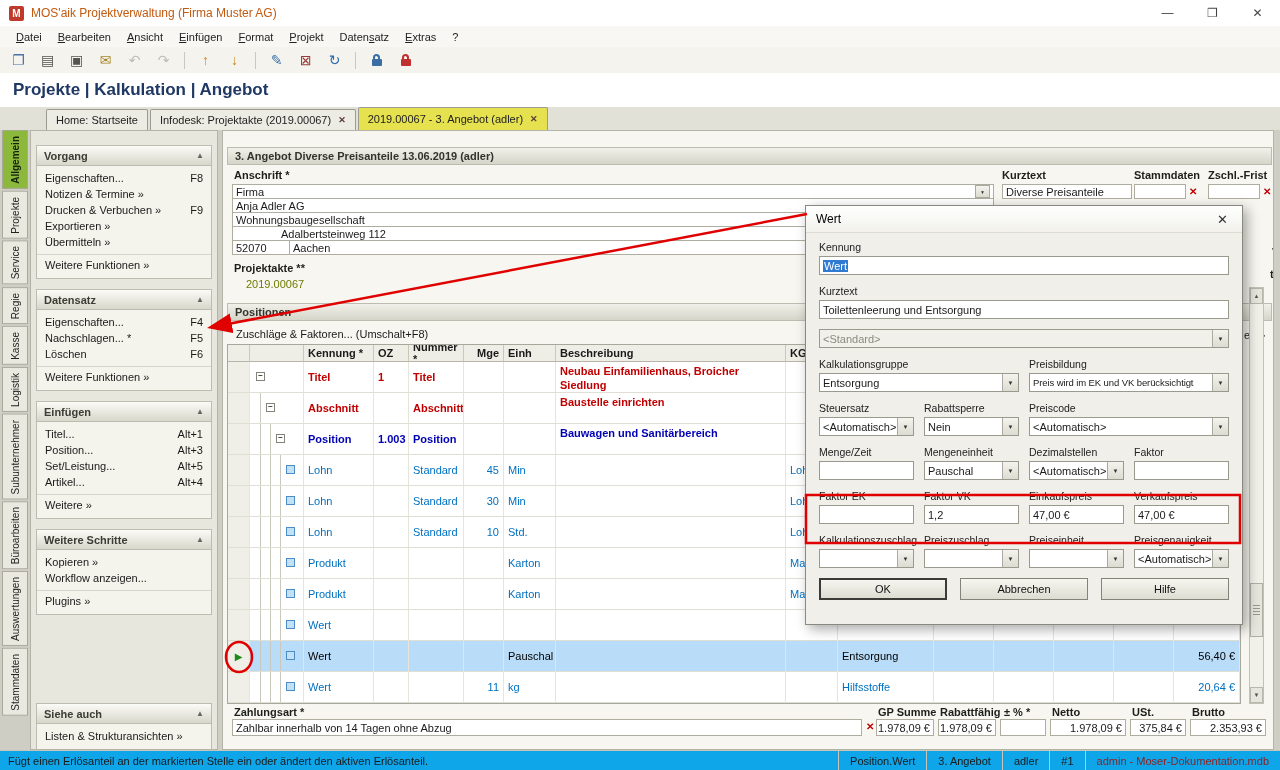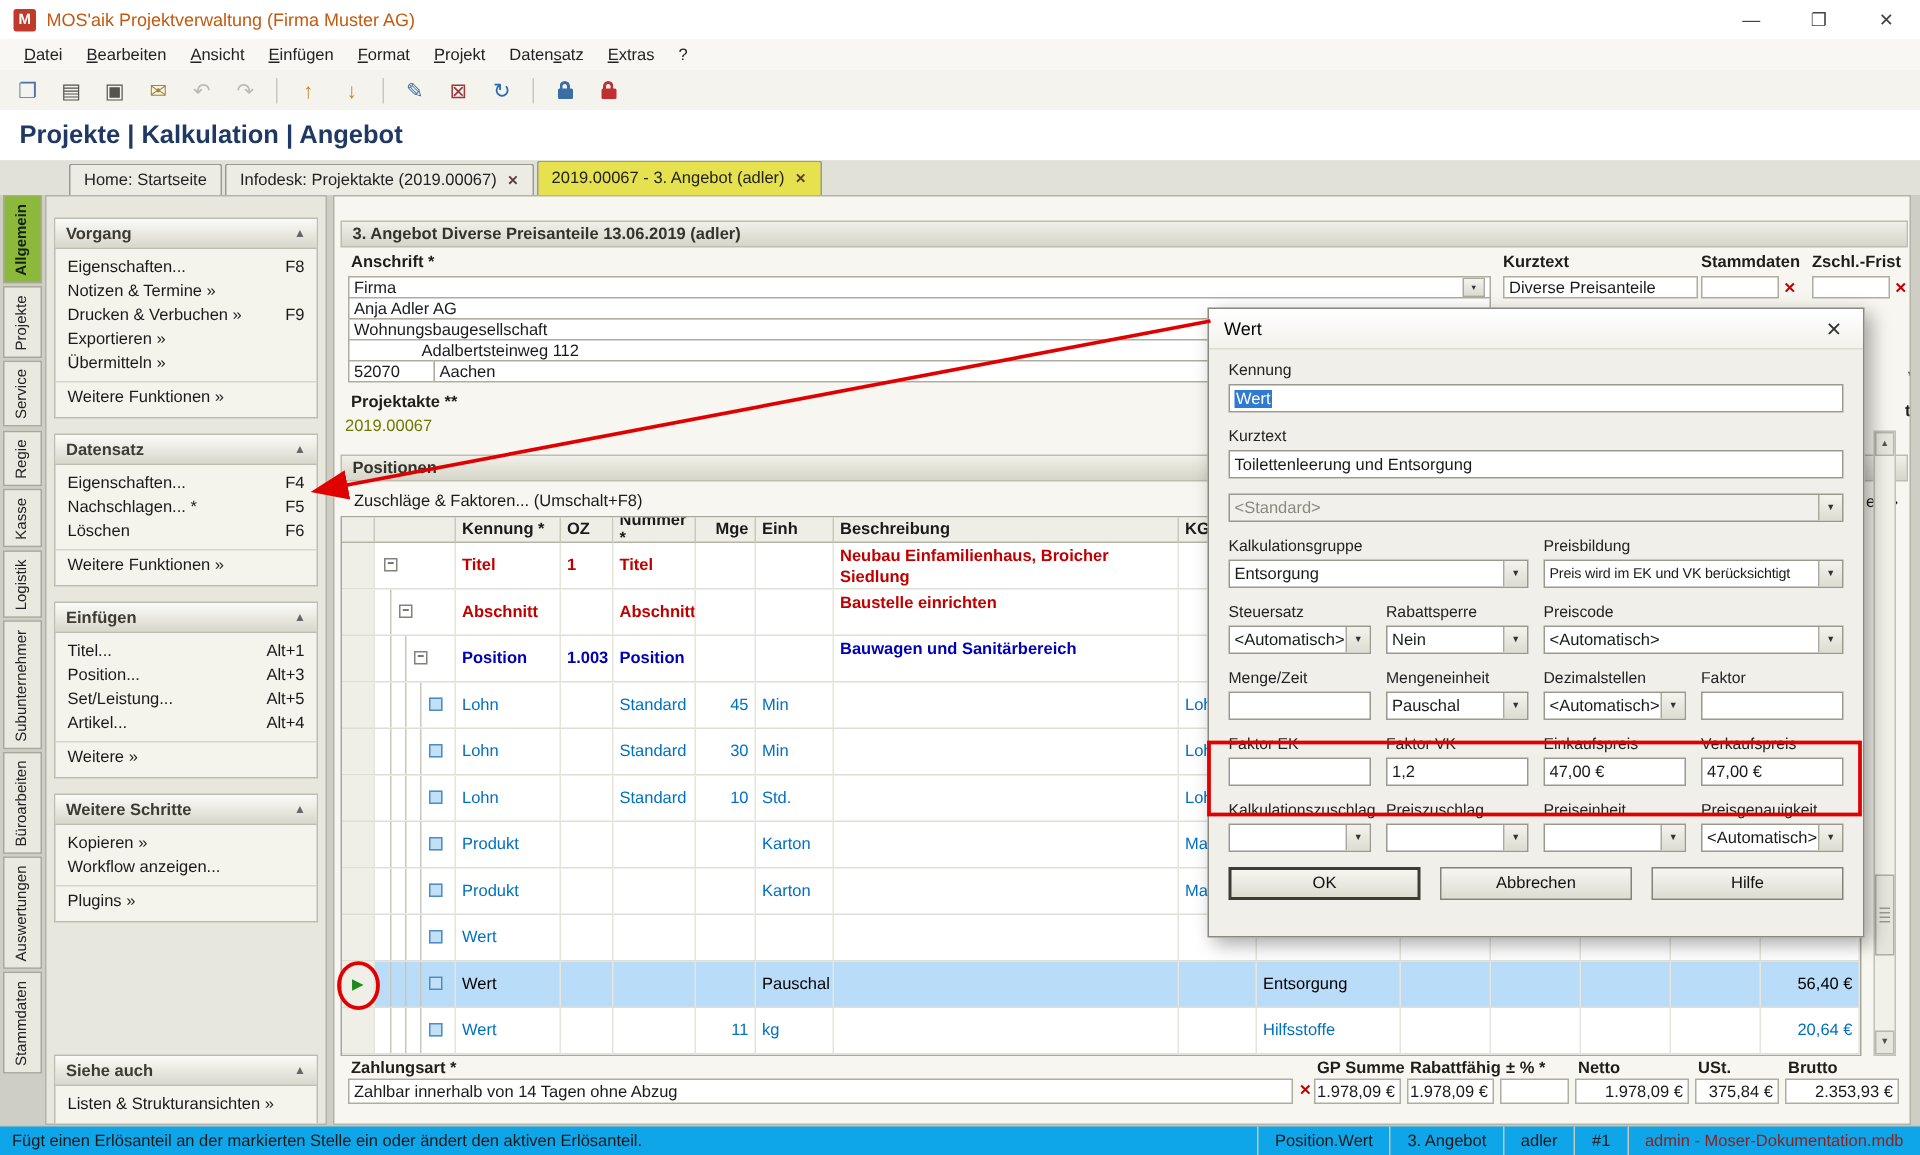--- a/index.html
+++ b/index.html
@@ -364,21 +364,21 @@
   <span class="clearx" style="left:966px;top:55px;">✕</span>
   <div class="flbl" style="left:985px;top:38px;">Zschl.-Frist</div>
   <div class="ffield" style="left:985px;top:53px;width:52px;"></div>
   <span class="clearx" style="left:1040px;top:55px;">✕</span>
 
   <div class="fragment" style="left:1033px;top:115px;">VK</div>
   <div class="fragment" style="left:1031px;top:137px;">tum</div>
   <div class="linklbl" style="left:1021px;top:198px;">en »</div>
 
   <div class="flbl" style="left:11px;top:131px;">Projektakte **</div>
-  <div class="akte" style="left:7px;top:147px;">2019.00067</div>
+  <div class="akte" style="left:23px;top:147px;">2019.00067</div>
 
   <div class="cbar" style="left:4px;top:172px;width:1045px;">
     <span>Positionen</span>
   </div>
   <div class="linklbl" style="left:13px;top:197px;">Zuschläge &amp; Faktoren... (Umschalt+F8)</div>
 
   <div class="ptable" id="ptable">
       <div class="thead">
         <div class="thcell" style="width: 22px;"></div>
         <div class="thcell" style="width: 54px;"></div>

